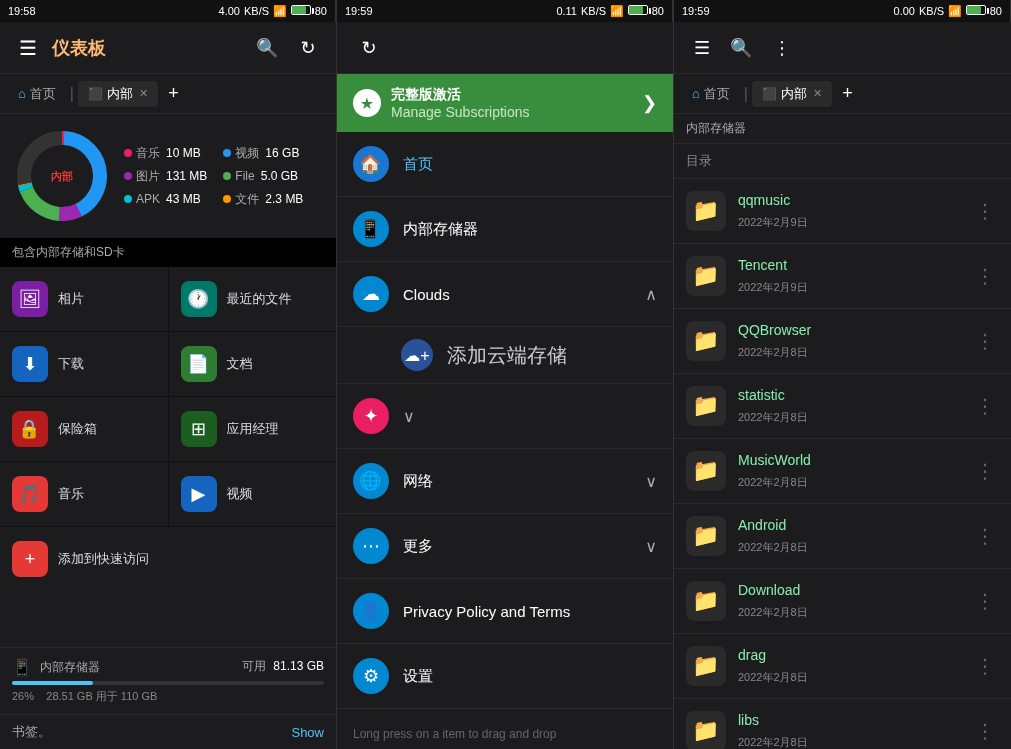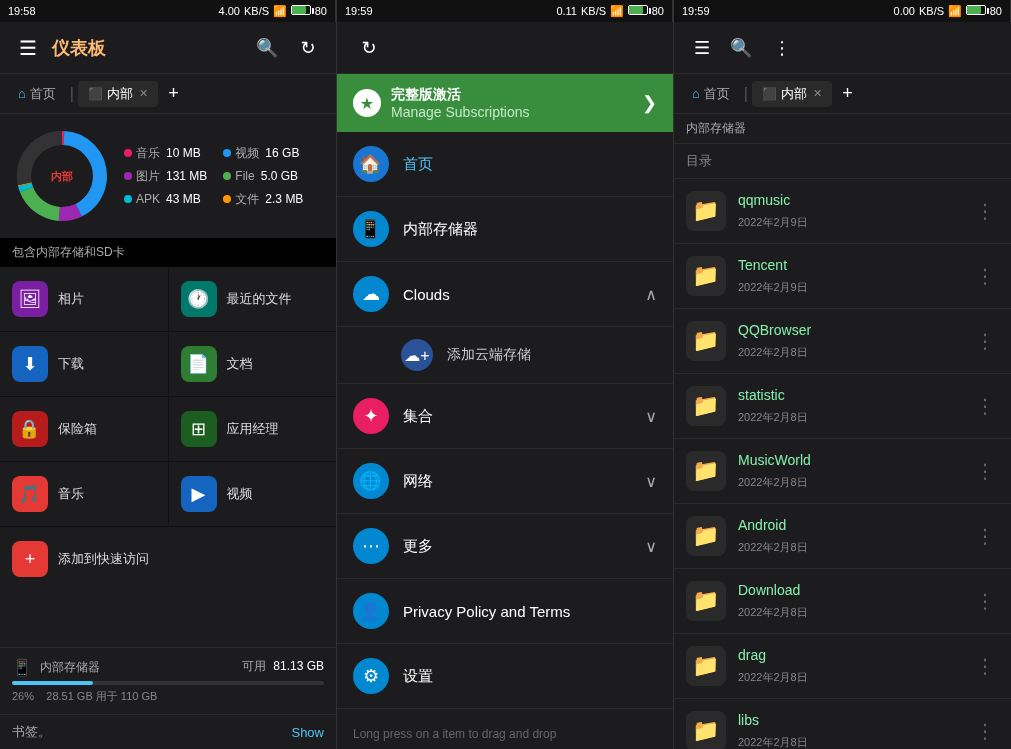--- a/index.html
+++ b/index.html
@@ -365,21 +365,21 @@
       width: 32px;
       height: 32px;
       border-radius: 50%;
       display: flex;
       align-items: center;
       justify-content: center;
       font-size: 16px;
       flex-shrink: 0;
       background: #2a5298;
     }
-    .submenu-label { font-size: 14px; color: #ccc; }
+    .submenu-label { font-size: 20px; color: #ccc; }
 
     .menu-footer {
       padding: 8px 16px;
       font-size: 12px;
       color: #666;
     }
 
     
     .panel3-toolbar {
       height: 52px;
@@ -674,21 +674,20 @@
         <span class="menu-item-chevron">∧</span>
       </div>
 
       <div class="submenu-item">
         <div class="submenu-icon">☁+</div>
         <span class="submenu-label">添加云端存储</span>
       </div>
 
       <div class="menu-item">
         <div class="menu-item-icon" style="background:#e91e63">✦</div>
-        <span class="menu-item-label">集合</span>
         <span class="menu-item-chevron">∨</span>
       </div>
 
       <div class="menu-item">
         <div class="menu-item-icon" style="background:#0288d1">🌐</div>
         <span class="menu-item-label">网络</span>
         <span class="menu-item-chevron">∨</span>
       </div>
 
       <div class="menu-item">

